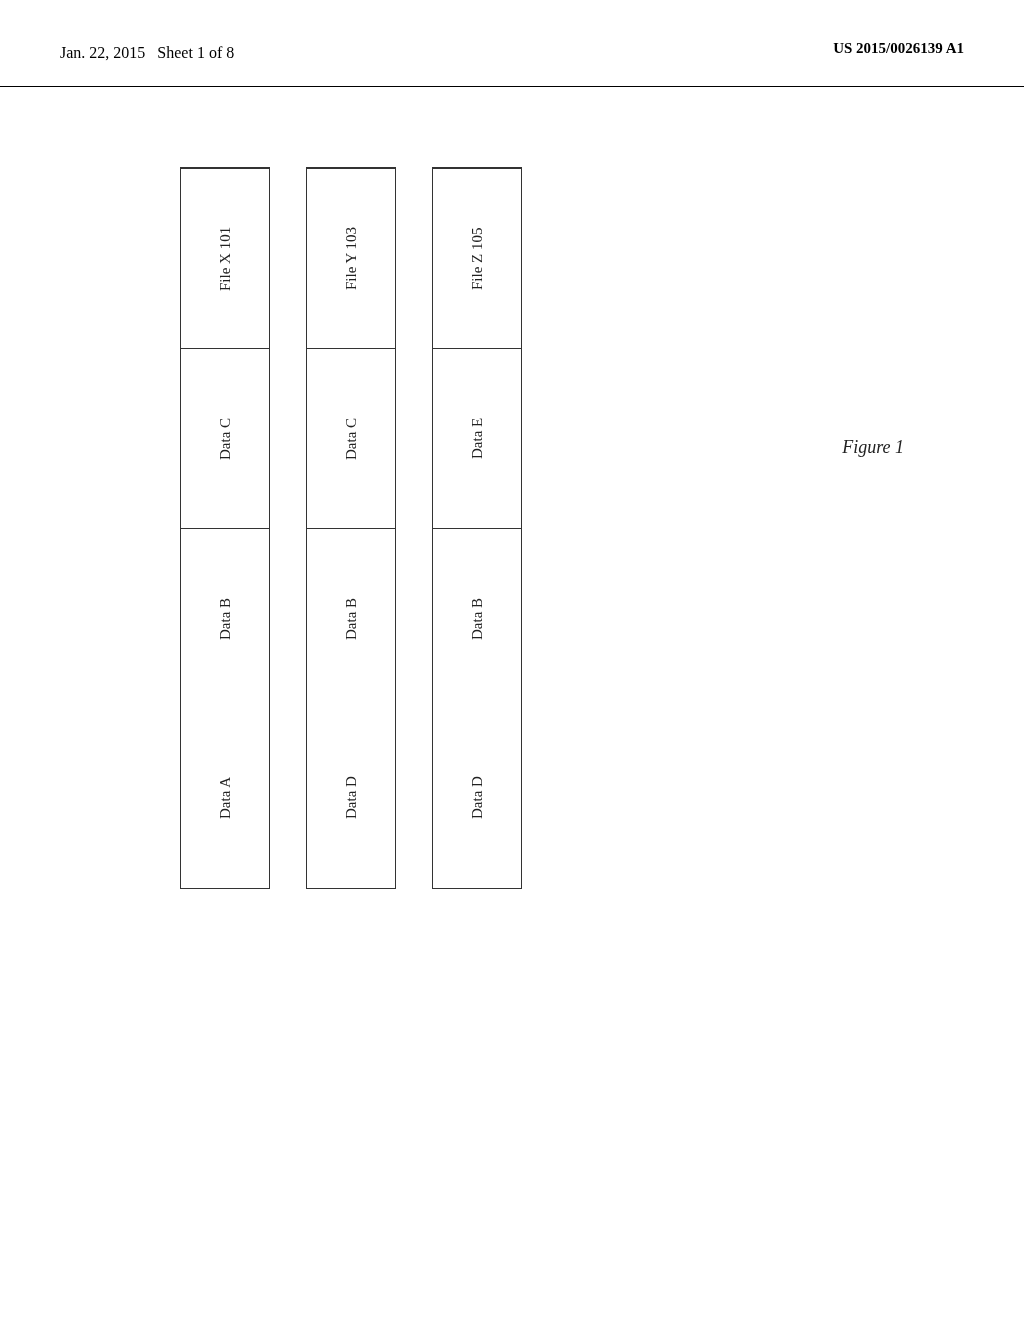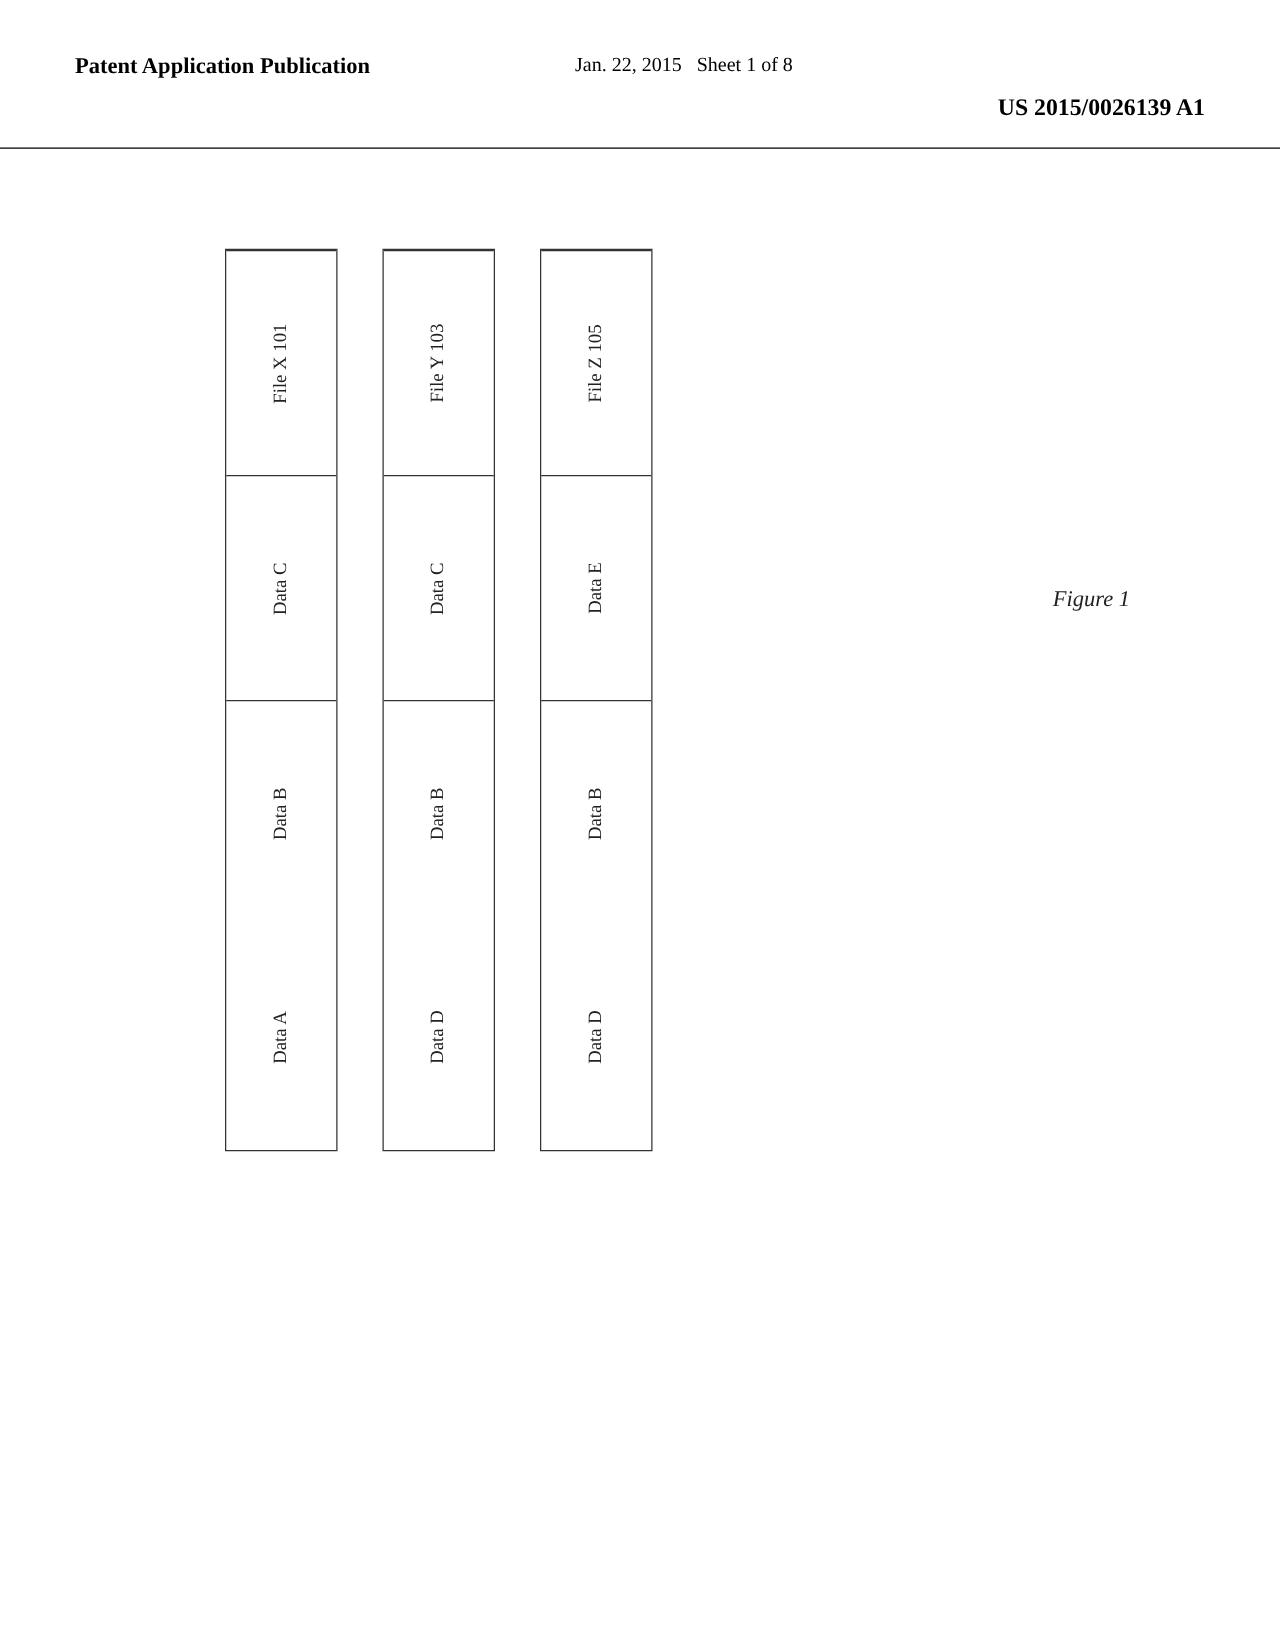--- a/index.html
+++ b/index.html
@@ -31,24 +31,23 @@
       line-height: 1.4;
     }
 
     .header-center {
       font-size: 16px;
       text-align: center;
       line-height: 1.6;
     }
 
     .header-right {
-      font-size: 19px;
+      font-size: 15px;
       font-weight: bold;
       text-align: right;
-      margin-top: 36px;
     }
 
     .main-content {
       display: flex;
       justify-content: flex-start;
       align-items: flex-start;
       padding: 80px 60px 60px 180px;
       position: relative;
     }
 
@@ -94,21 +93,20 @@
       font-size: 18px;
       font-style: italic;
       color: #222;
       writing-mode: horizontal-tb;
     }
   </style>
 </head>
 <body>
 
 <div class="header">
-  <div class="header-left">Patent Application Publication</div>
   <div class="header-center">
     <span>Jan. 22, 2015</span>&nbsp;&nbsp;
     <span>Sheet 1 of 8</span>
   </div>
   <div class="header-right">US 2015/0026139 A1</div>
 </div>
 
 <div class="main-content">
   <div class="files-container">
 

